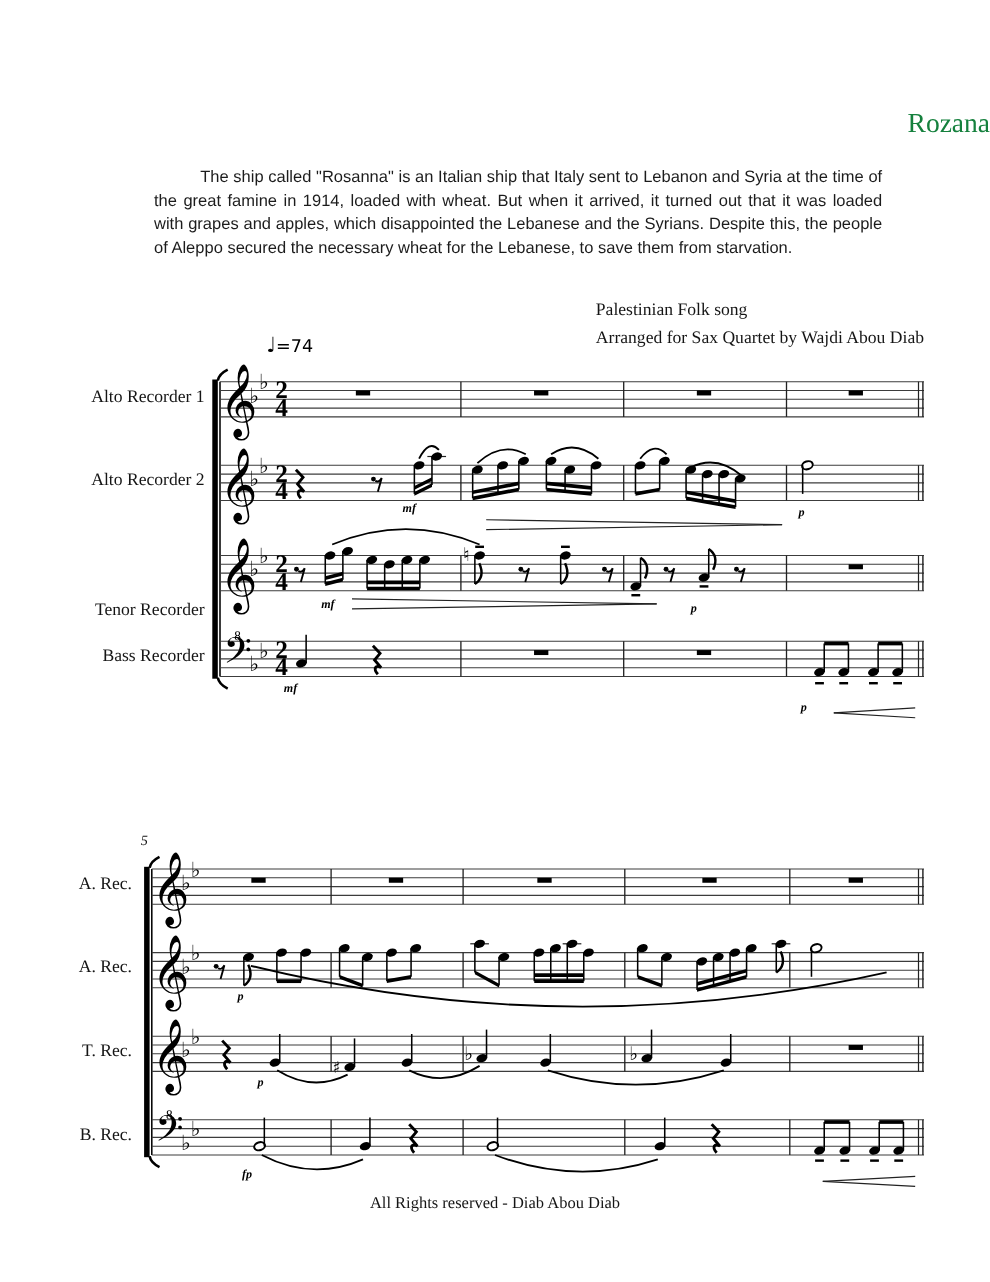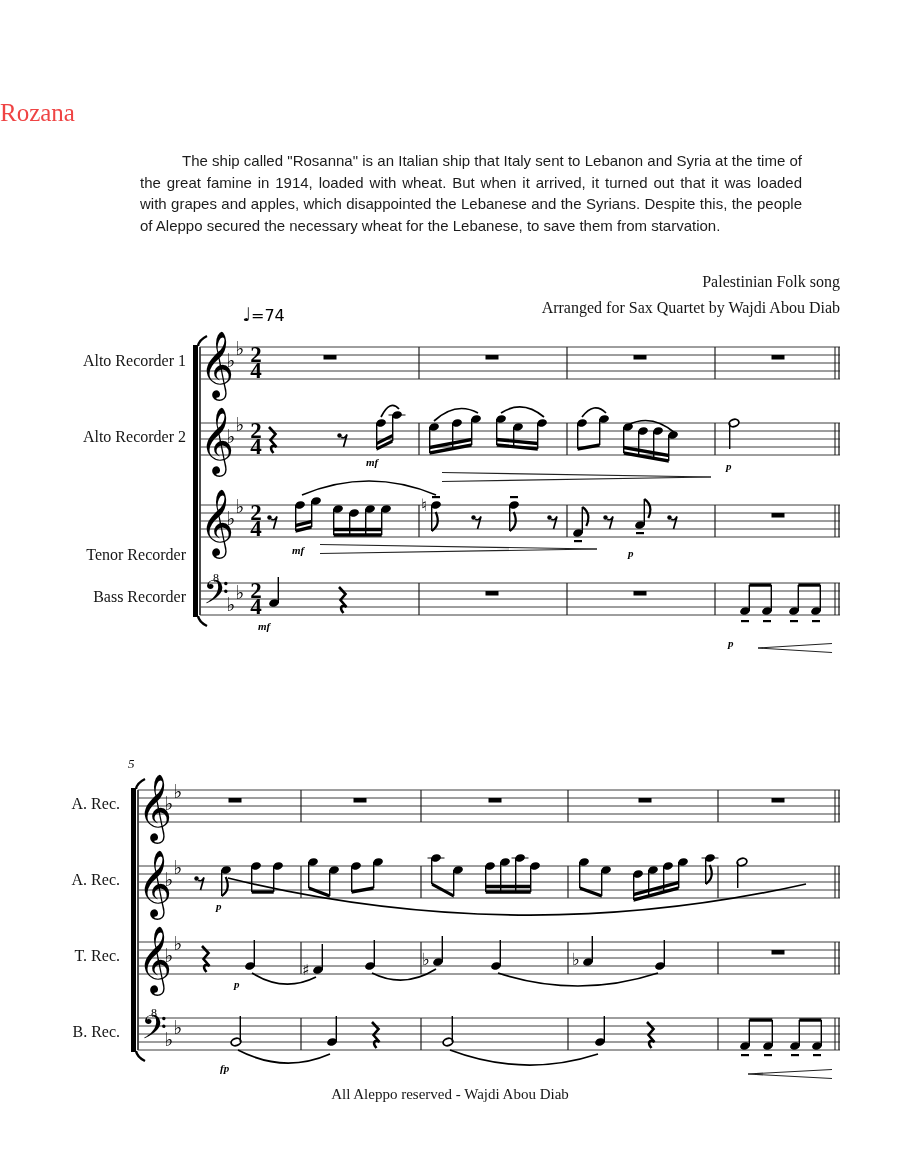--- a/index.html
+++ b/index.html
@@ -1,24 +1,24 @@
 <!DOCTYPE html>
 <html><head>
 <meta charset="utf-8">
 <style>
   html,body{margin:0;padding:0;}
   body{width:900px;height:1165px;background:#ffffff;position:relative;overflow:hidden;
        font-family:"Liberation Serif",serif;color:#111;}
   #page{position:absolute;inset:0;background:#fff;}
-  #title{position:absolute;top:99px;left:0;width:100%;text-align:left;
-         font-size:25px;font-weight:normal;margin:0;color:#ef4444;}
+  #title{position:absolute;top:99px;left:0;width:100%;text-align:right;
+         font-size:25px;font-weight:normal;margin:0;color:#15803d;}
   #para{position:absolute;left:140px;top:150px;width:662px;margin:0;
         font-family:"Liberation Sans",sans-serif;font-size:15px;line-height:21.5px;
         text-align:justify;text-indent:42px;color:#1c1c1c;}
-  #credits{position:absolute;right:60px;top:269px;text-align:right;
+  #credits{position:absolute;right:60px;top:269px;text-align:left;
            font-size:16px;line-height:26px;color:#151515;}
   #tempo{position:absolute;left:242px;top:303px;font-family:"DejaVu Sans",sans-serif;
          font-weight:normal;font-size:16px;color:#000;}
   #tempo .note{font-size:19px;}
   #measure-number{position:absolute;left:128px;top:756px;font-size:13px;
                   font-style:italic;color:#111;}
   #footer{position:absolute;left:0;top:1086px;width:100%;text-align:center;
           font-size:15px;color:#151515;}
   .inst-label{position:absolute;left:0;text-align:right;font-size:16px;color:#151515;
               white-space:nowrap;}
@@ -395,21 +395,21 @@
       <path d="M799.3,1018.3 L821.3,1018.3 L821.3,1021.7 L799.3,1021.7 Z" fill="#000"></path>
       <path d="M238,1050 Q 284,1074 330,1054" stroke="#000" stroke-width="1.7" fill="none"></path>
       <path d="M450,1050 Q 524,1078 598,1054" stroke="#000" stroke-width="1.7" fill="none"></path>
       <rect x="741" y="1054" width="8" height="2.2" fill="#000"></rect>
       <rect x="764" y="1054" width="8" height="2.2" fill="#000"></rect>
       <rect x="791" y="1054" width="8" height="2.2" fill="#000"></rect>
       <rect x="813" y="1054" width="8" height="2.2" fill="#000"></rect>
       <line x1="748" y1="1074" x2="832" y2="1069.5" stroke="#222" stroke-width="1.1"></line>
       <line x1="748" y1="1074" x2="832" y2="1078.5" stroke="#222" stroke-width="1.1"></line>
     </svg>
-  <div id="footer">All Aleppo reserved - Wajdi Abou Diab</div>
+  <div id="footer">All Rights reserved - Diab Abou Diab</div>
 <div class="inst-label" style="width: 186px; top: 352px;">Alto Recorder 1</div>
     <div class="dyn" style="left: 366px; top: 456px;">mf</div>
     <div class="dyn" style="left: 726px; top: 460px;">p</div>
     <div class="inst-label" style="width: 186px; top: 428px;">Alto Recorder 2</div>
     <div class="dyn" style="left: 292px; top: 544px;">mf</div>
     <div class="dyn" style="left: 628px; top: 547px;">p</div>
     <div class="inst-label" style="width: 186px; top: 510px; margin-top: 36px;">Tenor Recorder</div>
     <div class="dyn" style="left: 258px; top: 620px;">mf</div>
     <div class="dyn" style="left: 728px; top: 637px;">p</div>
     <div class="inst-label" style="width: 186px; top: 588px;">Bass Recorder</div>

